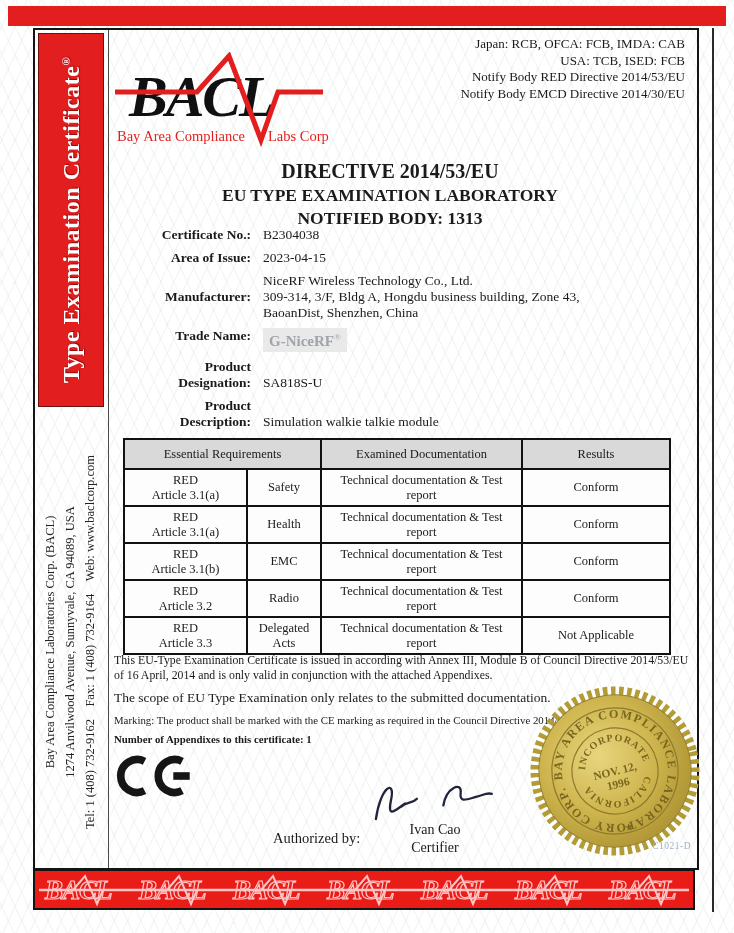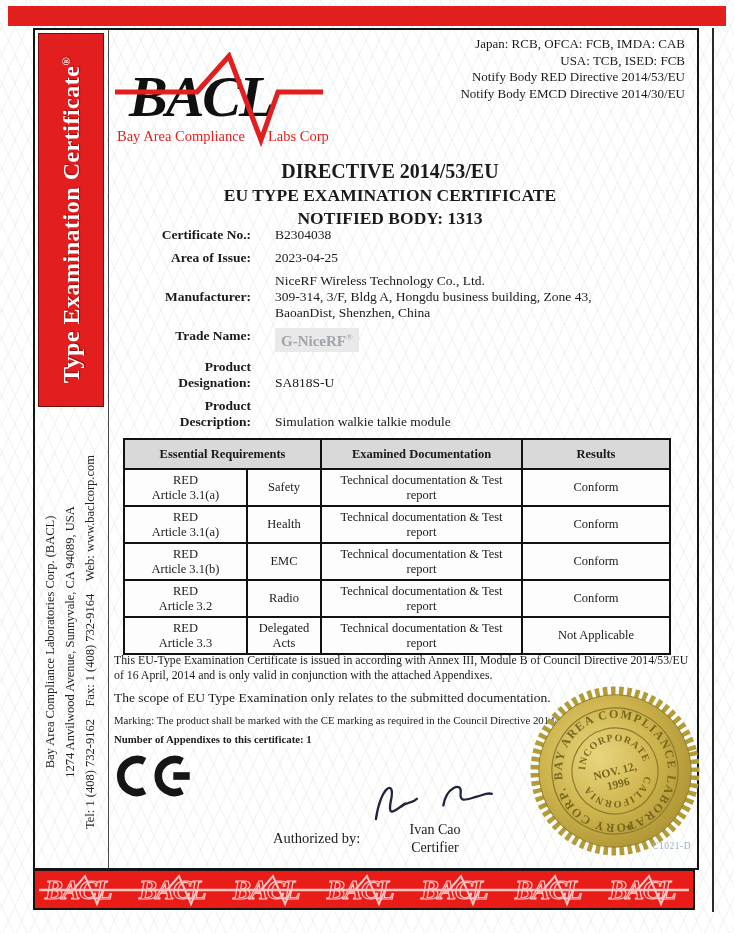--- a/index.html
+++ b/index.html
@@ -34,29 +34,29 @@
   
   .titles{position:absolute;left:75px;top:129px;width:560px;text-align:center;font-weight:bold;}
   .titles .t1{font-size:20px;line-height:25px;}
   .titles .t2{font-size:17.5px;line-height:23px;}
   .titles .t3{font-size:17.5px;line-height:23px;}
 
   
   .fields{position:absolute;left:76px;top:197px;width:570px;}
   .frow{display:flex;margin-bottom:7px;}
   .flabel{width:140px;text-align:right;font-weight:bold;font-size:13.5px;line-height:16px;white-space:pre-line;flex:none;}
-  .fvalue{margin-left:24px;font-size:13.5px;line-height:16px;white-space:pre-line;align-self:flex-end;}
+  .fvalue{margin-left:12px;font-size:13.5px;line-height:16px;white-space:pre-line;align-self:flex-end;}
   .frow.top .fvalue{align-self:flex-start;}
   .tradename{display:inline-block;background:#e9e9e9;color:#9fa3ab;font-weight:bold;font-size:15px;padding:0 6px 1px 6px;line-height:19px;}
   .tradename sup{font-size:9px;color:#b3b3b3;}
 
   
   table.req{position:absolute;left:88px;top:408px;width:546px;border-collapse:collapse;table-layout:fixed;}
   table.req th,table.req td{border:2px solid #111;font-size:12.5px;text-align:center;vertical-align:middle;padding:2px 3px;background:#fdfdfd;}
-  table.req th{background:#d9d9d9;font-weight:bold;height:24px;}
+  table.req th{background:#d9d9d9;font-weight:normal;height:24px;}
   table.req td{height:31px;white-space:pre-line;}
 
   
   .annex{position:absolute;left:79px;top:623px;width:582px;font-size:11.8px;line-height:14.5px;margin:0;}
   .scope{position:absolute;left:79px;top:660px;width:582px;font-size:13.5px;margin:0;}
   .marking{position:absolute;left:79px;top:684px;width:560px;font-size:10.8px;margin:0;}
   .appendixes{position:absolute;left:79px;top:703px;width:560px;font-size:10.8px;font-weight:bold;margin:0;}
 
   .ce-svg{position:absolute;left:72px;top:713px;}
   .auth-label{position:absolute;left:238px;top:767px;font-size:14.5px;margin-top:33px;}
@@ -99,32 +99,32 @@
 
     <svg class="logo-svg" width="215" height="95" viewBox="0 0 215 95">
       <text x="14" y="64" font-size="58" font-style="italic" font-weight="bold" fill="#101010" letter-spacing="-2">BACL</text>
       <polyline points="0,40 82,40 114,4 146,88 163,40 208,40" fill="none" stroke="#e31e1e" stroke-width="5"></polyline>
       <text x="2" y="89" font-size="14.5" fill="#e31e1e">Bay Area Compliance</text>
       <text x="153" y="89" font-size="14.5" fill="#e31e1e">Labs Corp.</text>
     </svg>
 
     <div class="titles">
       <div class="t1">DIRECTIVE 2014/53/EU</div>
-      <div class="t2">EU TYPE EXAMINATION CERTIFICATE</div>
+      <div class="t2">EU TYPE EXAMINATION LABORATORY</div>
       <div class="t3">NOTIFIED BODY: 1313</div>
     </div>
 
     <div class="fields">
       <div class="frow">
         <div class="flabel">Certificate No.:</div>
         <div class="fvalue">B2304038</div>
       </div>
       <div class="frow">
         <div class="flabel">Area of Issue:</div>
-        <div class="fvalue">2023-04-25</div>
+        <div class="fvalue">2023-04-15</div>
       </div>
       <div class="frow top">
         <div class="flabel" style="align-self:center">Manufacturer:</div>
         <div class="fvalue">NiceRF Wireless Technology Co., Ltd.
 309-314, 3/F, Bldg A, Hongdu business building, Zone 43,
 BaoanDist, Shenzhen, China</div>
       </div>
       <div class="frow">
         <div class="flabel">Trade Name:</div>
         <div class="fvalue"><span class="tradename"><span>G-NiceRF</span><sup>®</sup></span></div>

